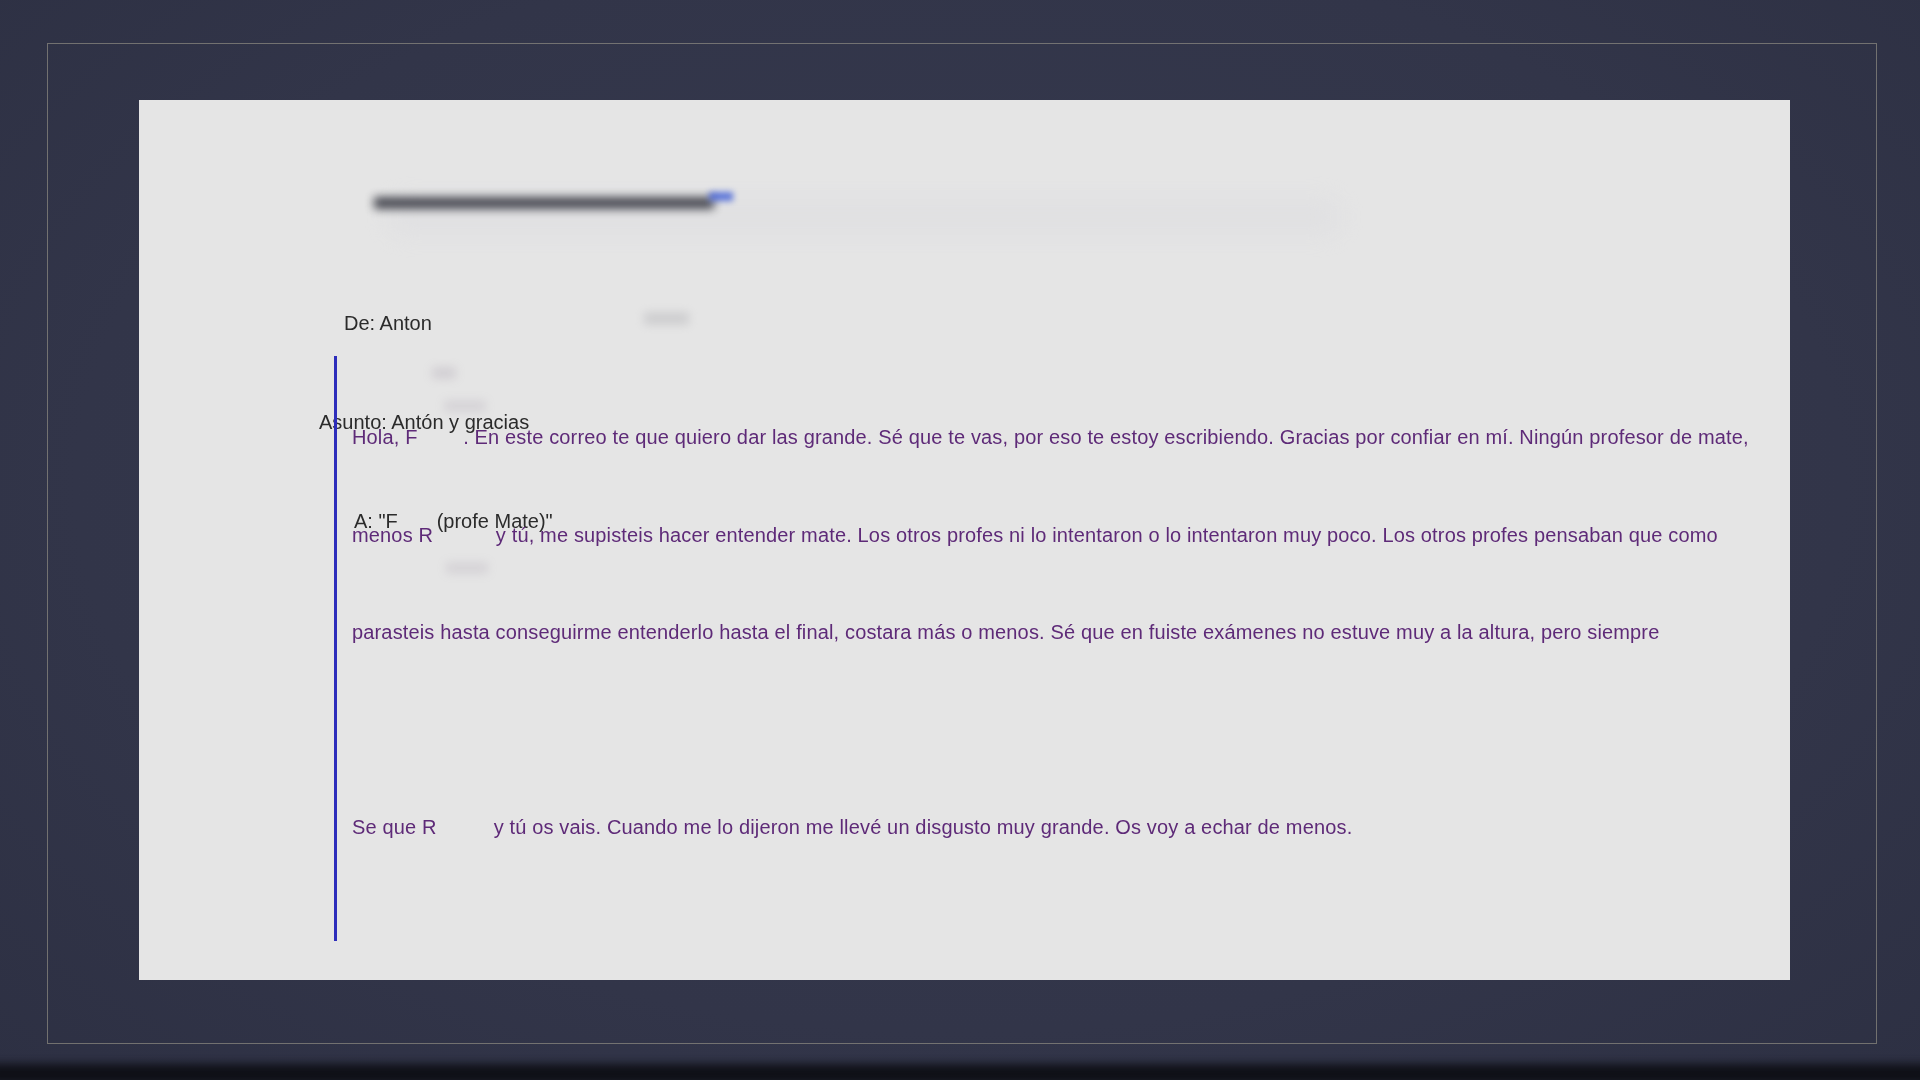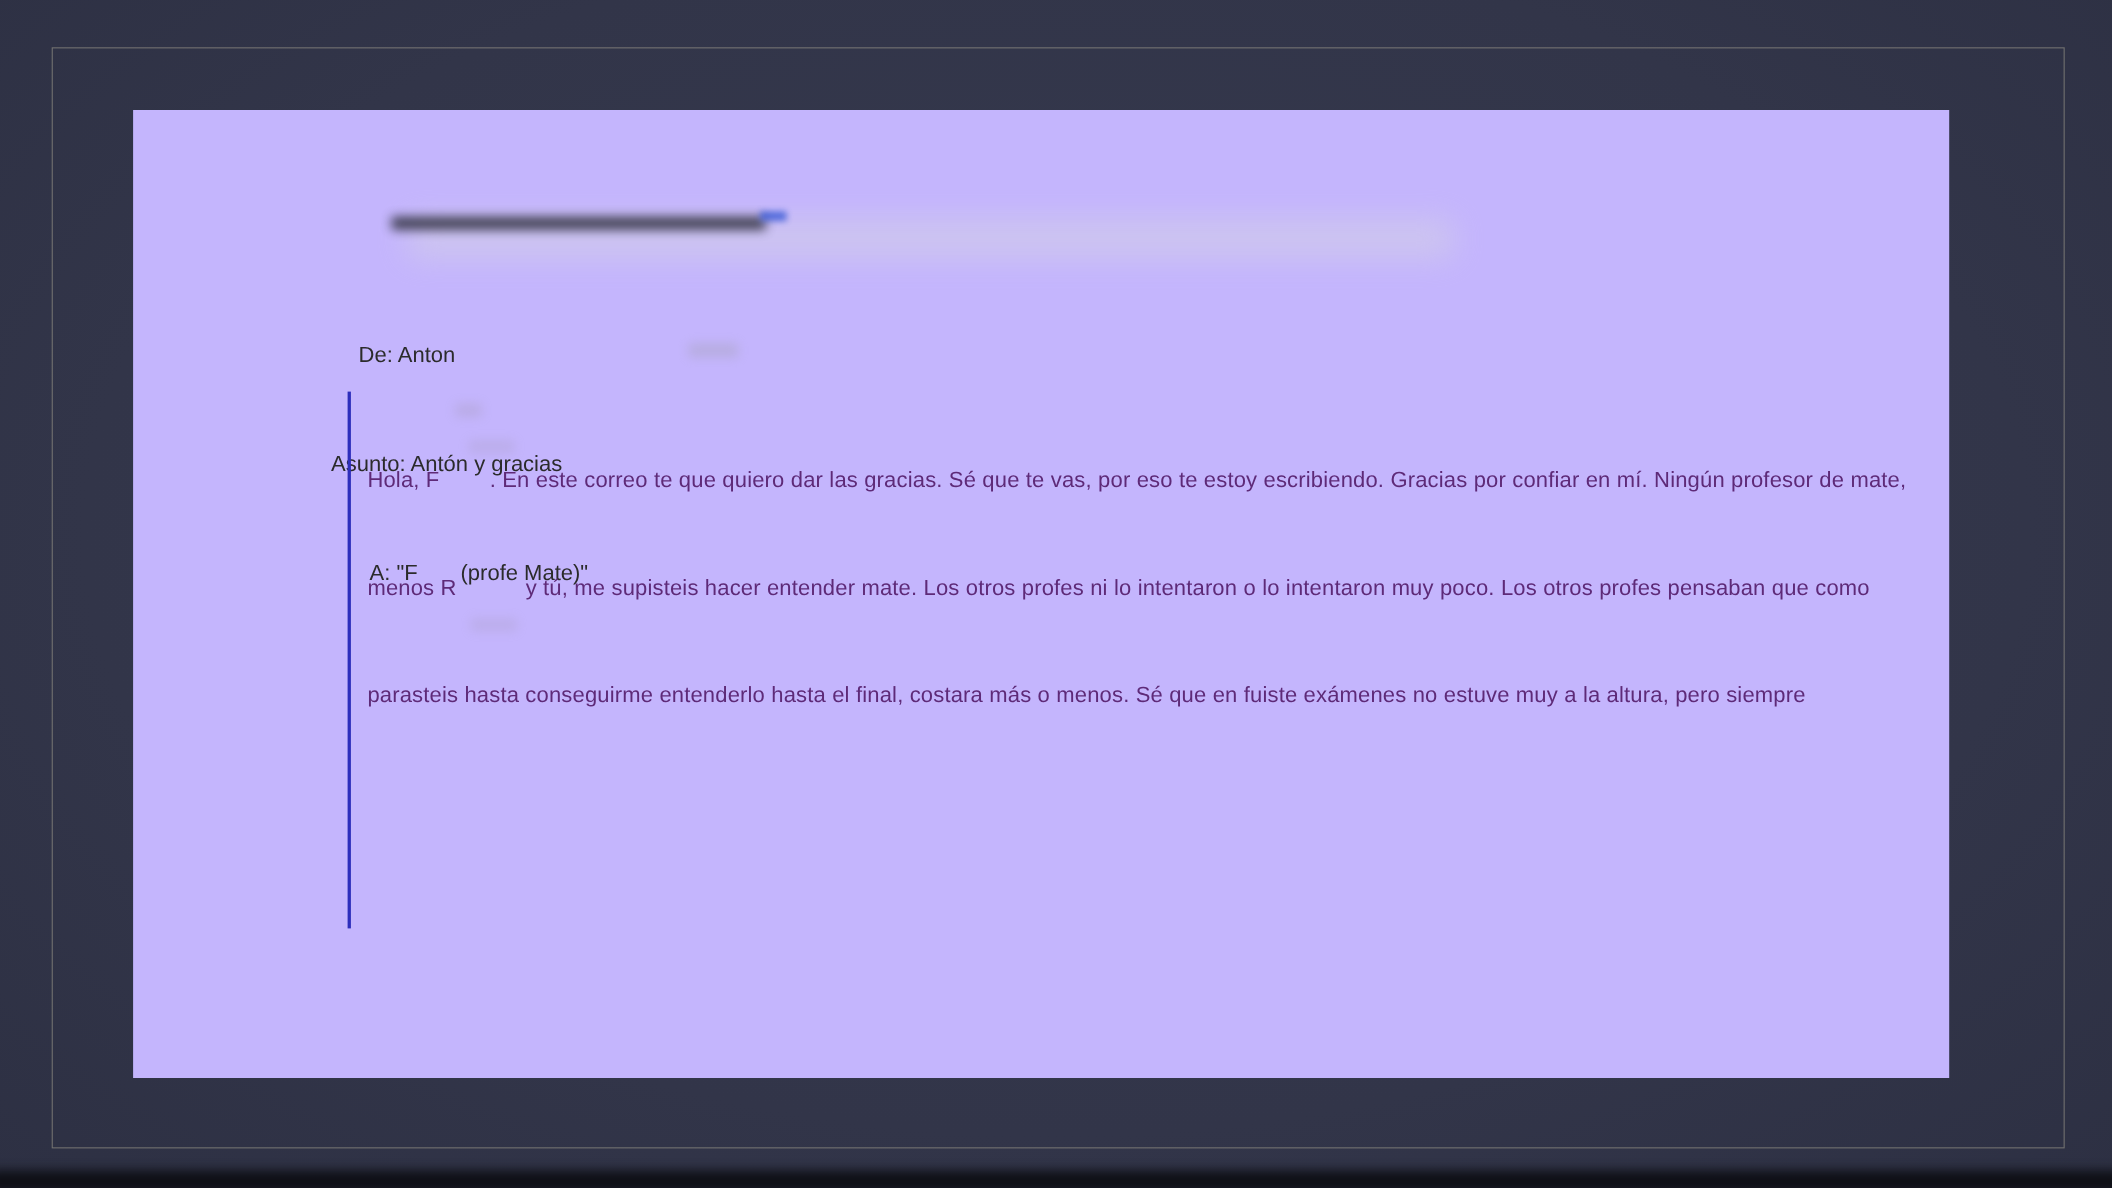--- a/index.html
+++ b/index.html
@@ -7,22 +7,22 @@
     width: 1920px; height: 1080px;
     position: relative; overflow: hidden;
     background: radial-gradient(ellipse at 50% 45%, #363a4f 0%, #323549 65%, #2d3043 100%);
     font-family: "Liberation Sans", sans-serif;
   }
   .frame {
     position: absolute; left: 47px; top: 43px; width: 1828px; height: 999px;
     border: 1px solid rgba(150, 148, 135, 0.65);
   }
   .panel {
-    position: absolute; left: 121px; top: 100px; width: 1651px; height: 880px;
-    background: #c4b5fd;
+    position: absolute; left: 139px; top: 100px; width: 1651px; height: 880px;
+    background: #e5e5e5;
   }
   .headers {
     position: absolute; left: 180px; top: 141px;
     font-size: 20px; line-height: 33px; color: #2b2b2b; white-space: pre;
   }
   .h-de { padding-left: 25px; }
   .h-a  { padding-left: 35px; }
   .quote {
     position: absolute; left: 195px; top: 256px;
     border-left: 3px solid #2d2dbb; padding-left: 15px;
@@ -52,24 +52,25 @@
 
 <div class="panel">
 
   <div class="headers">
     <div class="h-de">De: Anton</div>
     <div>Asunto: Antón y gracias</div>
     <div class="h-a">A: "F       (profe Mate)"</div>
   </div>
 
   <div class="quote">
-    <div>Hola, F        . En este correo te que quiero dar las gracias. Sé que te vas, por eso te estoy escribiendo. Gracias por confiar en mí. Ningún profesor de mate,</div>
+    <div>Hola, F        . En este correo te que quiero dar las grande. Sé que te vas, por eso te estoy escribiendo. Gracias por confiar en mí. Ningún profesor de mate,</div>
     <div>menos R           y tú, me supisteis hacer entender mate. Los otros profes ni lo intentaron o lo intentaron muy poco. Los otros profes pensaban que como</div>
     <div>parasteis hasta conseguirme entenderlo hasta el final, costara más o menos. Sé que en fuiste exámenes no estuve muy a la altura, pero siempre</div>
     <div class="spacer-line"></div>
+    <div>Se que R          y tú os vais. Cuando me lo dijeron me llevé un disgusto muy grande. Os voy a echar de menos.</div>
     
   </div>
 
   <div class="reply">
     
     
     
     
     
     

